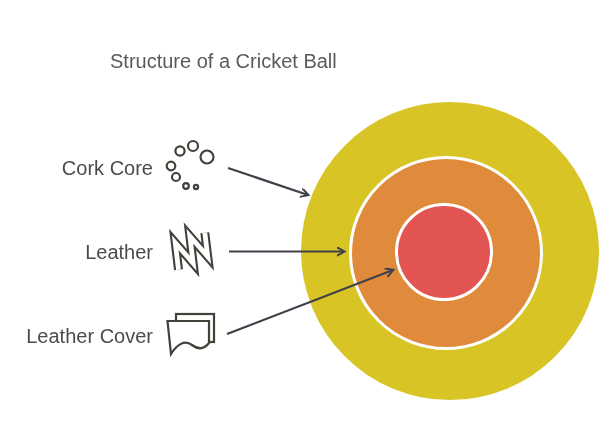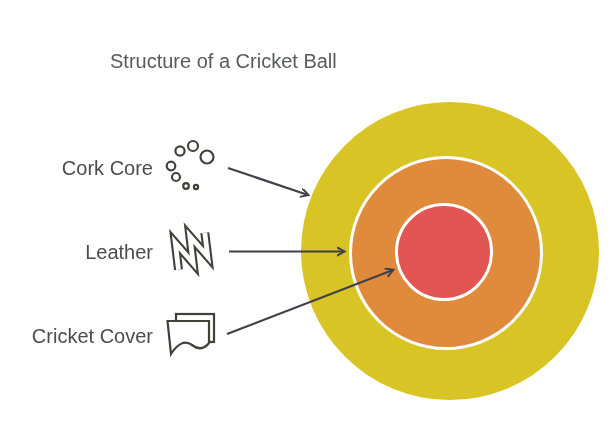--- a/index.html
+++ b/index.html
@@ -78,21 +78,21 @@
 <div class="stage">
 
   <div class="title">Structure of a Cricket Ball</div>
 
   <div class="circle ball-outer"></div>
   <div class="circle ball-middle"></div>
   <div class="circle ball-inner"></div>
 
   <div class="label label-cork">Cork Core</div>
   <div class="label label-string">Leather</div>
-  <div class="label label-leather">Cricket Cover</div>
+  <div class="label label-leather">Leather Cover</div>
 
   <svg class="icon icon-cork" width="56" height="56" viewBox="0 0 56 56">
     <g fill="none" stroke="#44403a" stroke-width="2.2">
       <circle cx="17" cy="13" r="4.6"></circle>
       <circle cx="30" cy="8" r="5.0"></circle>
       <circle cx="44" cy="19" r="6.5"></circle>
       <circle cx="8" cy="28" r="4.3"></circle>
       <circle cx="13" cy="39" r="4.0"></circle>
       <circle cx="23" cy="48" r="2.8"></circle>
       <circle cx="33" cy="49" r="2.1"></circle>

